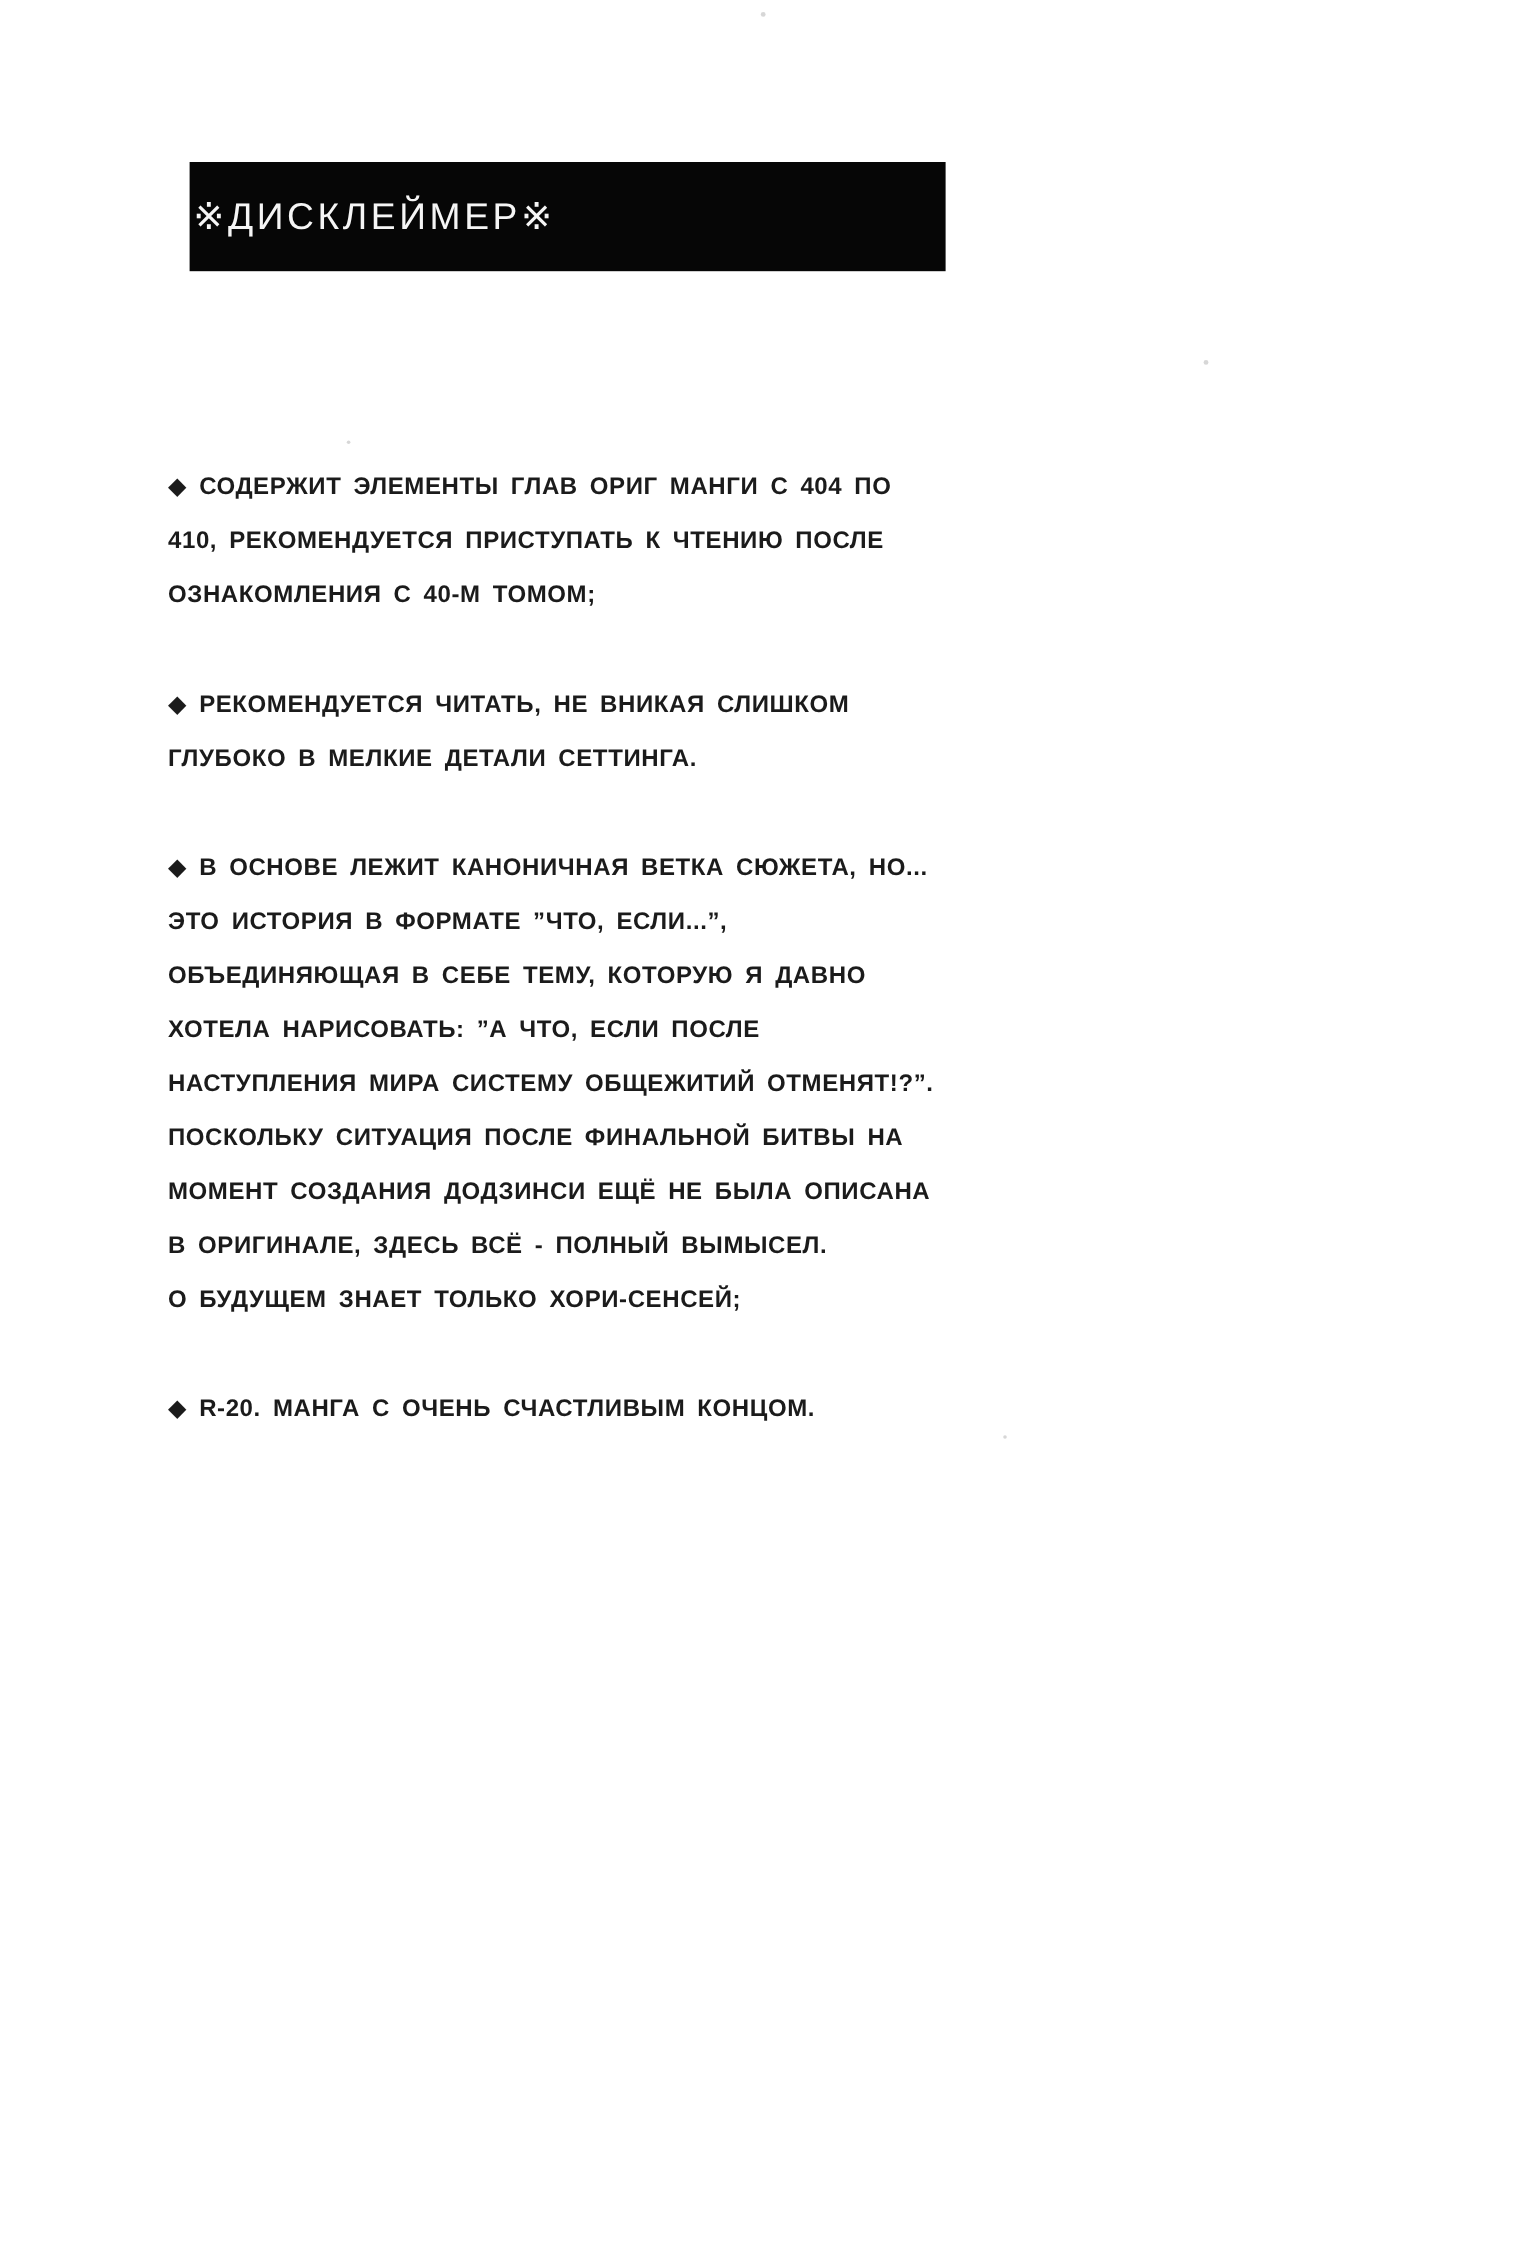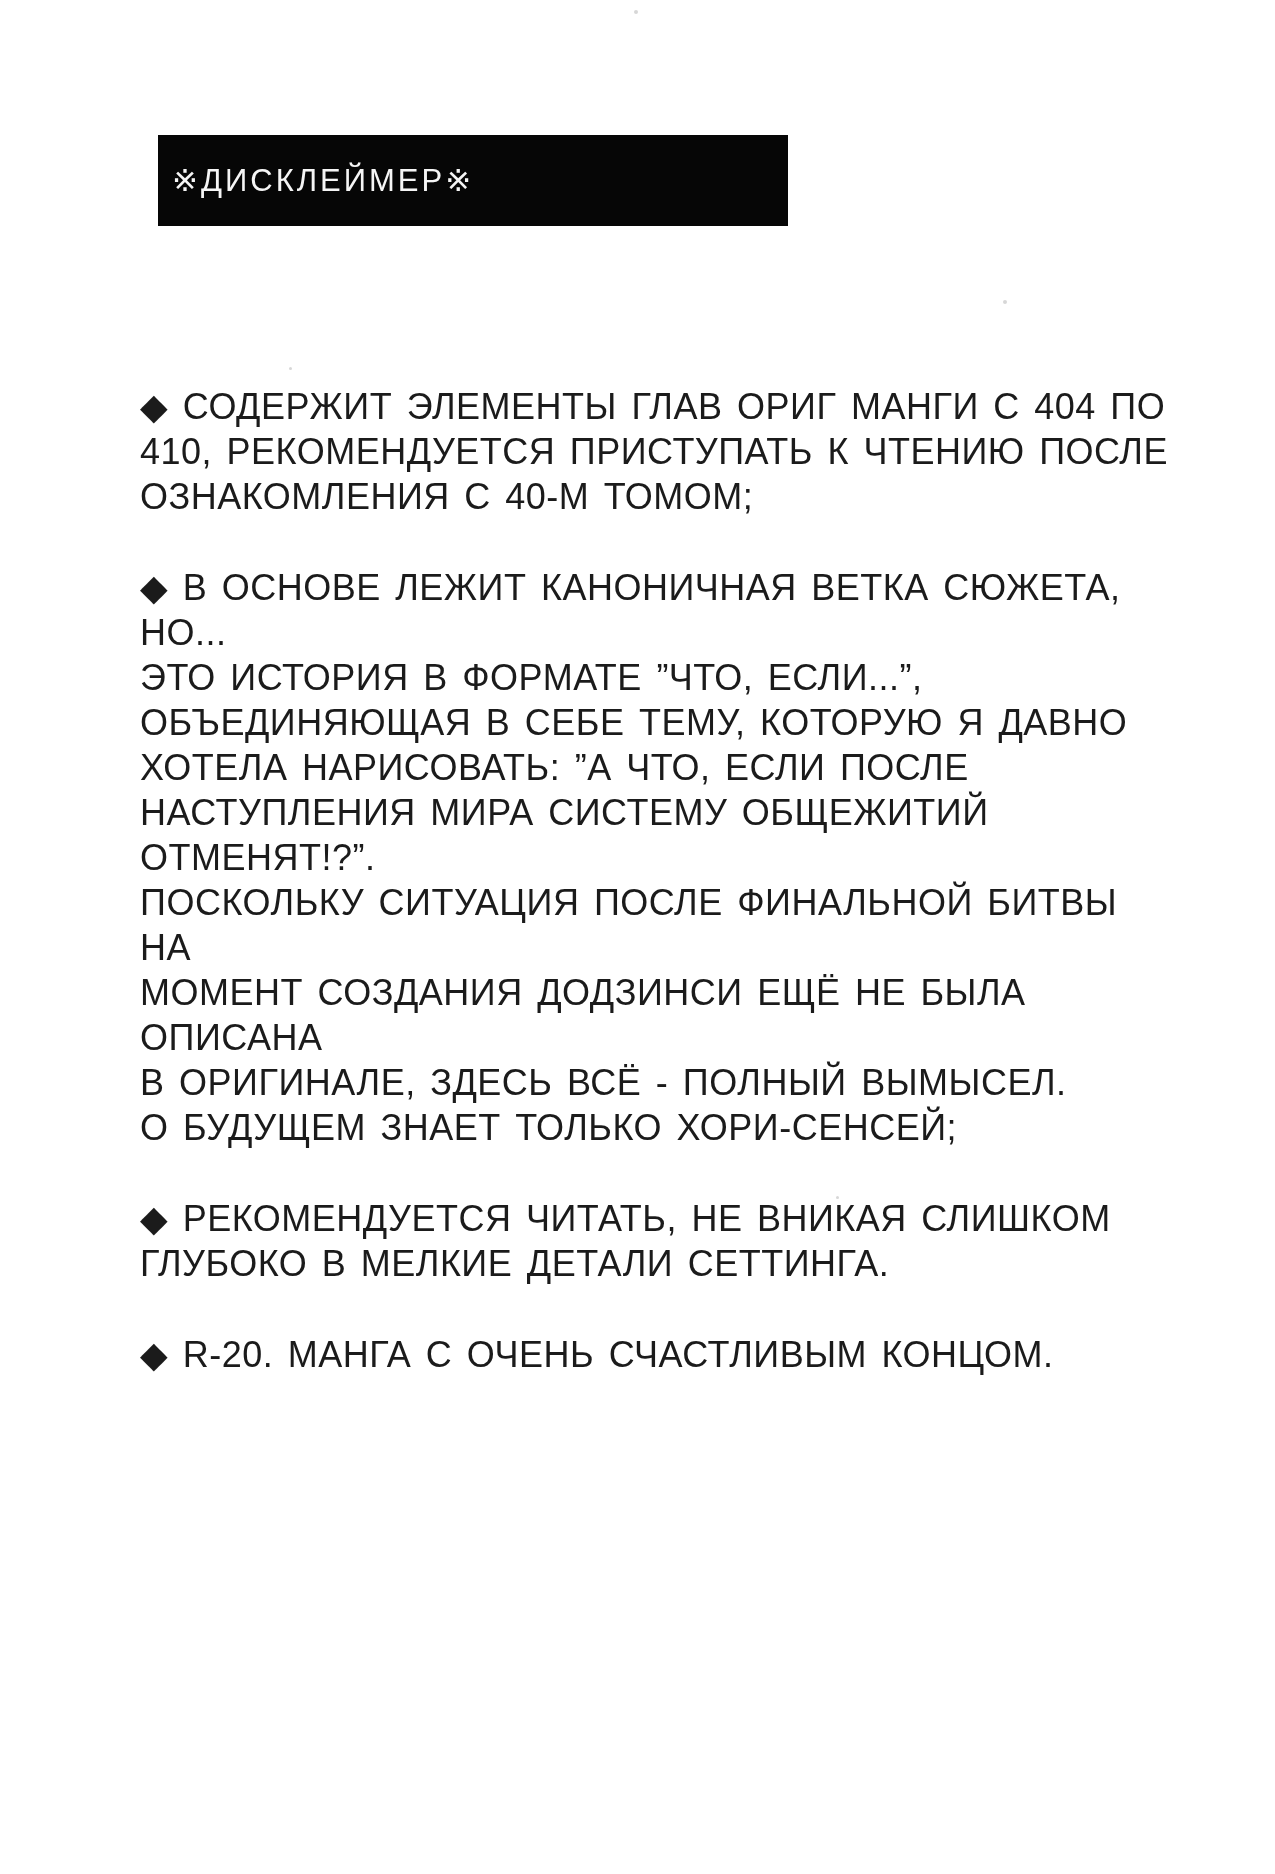--- a/index.html
+++ b/index.html
@@ -21,44 +21,44 @@
   }
   .header-box {
     position: absolute;
     left: 158px;
     top: 135px;
     width: 630px;
     height: 91px;
     background: var(--header-bg);
     display: flex;
     align-items: center;
-    padding-left: 14px;
+    padding-left: 3px;
   }
   .header-label {
     color: var(--header-fg);
     font-size: 31px;
     font-weight: 500;
     letter-spacing: 3px;
     white-space: nowrap;
   }
   .body-text {
     position: absolute;
     left: 140px;
     top: 384px;
     width: 1030px;
   }
   .para {
     color: var(--ink);
-    font-size: 36px;
+    font-size: 20px;
     line-height: 45px;
     letter-spacing: 0.5px;
     word-spacing: 4px;
     white-space: pre-line;
     margin-bottom: 46px;
-    font-weight: 400;
+    font-weight: 700;
   }
   
   .speck {
     position: absolute;
     background: #bdbdbd;
     border-radius: 50%;
     width: 4px;
     height: 4px;
     opacity: 0.6;
   }
@@ -73,31 +73,31 @@
 <div class="page">
 
   <div class="header-box">
     <span class="header-label">※ДИСКЛЕЙМЕР※</span>
   </div>
 
   <div class="body-text">
     <p class="para">◆ СОДЕРЖИТ ЭЛЕМЕНТЫ ГЛАВ ОРИГ МАНГИ С 404 ПО
 410, РЕКОМЕНДУЕТСЯ ПРИСТУПАТЬ К ЧТЕНИЮ ПОСЛЕ
 ОЗНАКОМЛЕНИЯ С 40-М ТОМОМ;</p>
+    <p class="para">◆ РЕКОМЕНДУЕТСЯ ЧИТАТЬ, НЕ ВНИКАЯ СЛИШКОМ
+ГЛУБОКО В МЕЛКИЕ ДЕТАЛИ СЕТТИНГА.</p>
     <p class="para">◆ В ОСНОВЕ ЛЕЖИТ КАНОНИЧНАЯ ВЕТКА СЮЖЕТА, НО...
 ЭТО ИСТОРИЯ В ФОРМАТЕ ”ЧТО, ЕСЛИ...”,
 ОБЪЕДИНЯЮЩАЯ В СЕБЕ ТЕМУ, КОТОРУЮ Я ДАВНО
 ХОТЕЛА НАРИСОВАТЬ: ”А ЧТО, ЕСЛИ ПОСЛЕ
 НАСТУПЛЕНИЯ МИРА СИСТЕМУ ОБЩЕЖИТИЙ ОТМЕНЯТ!?”.
 ПОСКОЛЬКУ СИТУАЦИЯ ПОСЛЕ ФИНАЛЬНОЙ БИТВЫ НА
 МОМЕНТ СОЗДАНИЯ ДОДЗИНСИ ЕЩЁ НЕ БЫЛА ОПИСАНА
 В ОРИГИНАЛЕ, ЗДЕСЬ ВСЁ - ПОЛНЫЙ ВЫМЫСЕЛ.
 О БУДУЩЕМ ЗНАЕТ ТОЛЬКО ХОРИ-СЕНСЕЙ;</p>
-    <p class="para">◆ РЕКОМЕНДУЕТСЯ ЧИТАТЬ, НЕ ВНИКАЯ СЛИШКОМ
-ГЛУБОКО В МЕЛКИЕ ДЕТАЛИ СЕТТИНГА.</p>
     <p class="para">◆ R-20. МАНГА С ОЧЕНЬ СЧАСТЛИВЫМ КОНЦОМ.</p>
   </div>
 
   <span class="speck s1"></span>
   <span class="speck s2"></span>
   <span class="speck s3"></span>
   <span class="speck s4"></span>
 
 </div>
 

